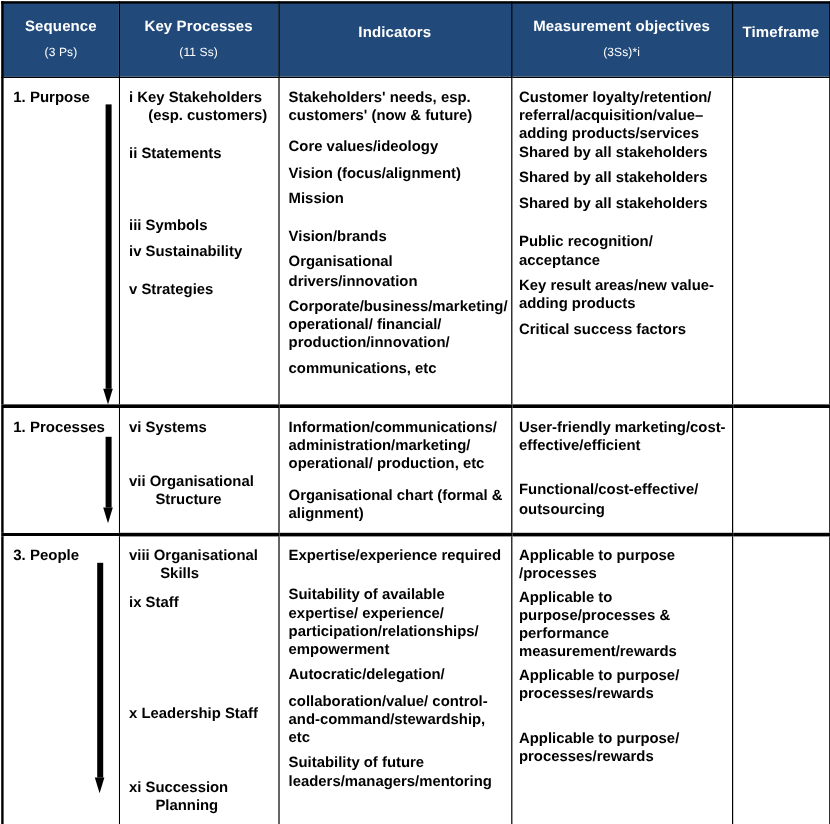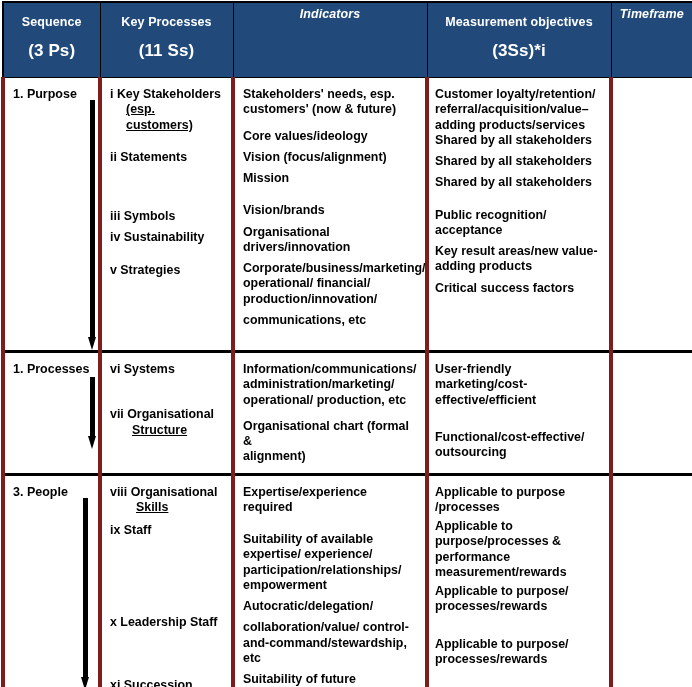--- a/index.html
+++ b/index.html
@@ -39,39 +39,38 @@
     font-weight: bold;
     text-align: center;
     vertical-align: middle;
     padding: 8px 4px 10px 4px;
     border: 1px solid #000000;
     line-height: 1.9;
     letter-spacing: 0.1px;
   }
   thead th .sub {
     display: block;
-    font-size: 17px;
-    font-weight: bold;
+    font-size: 10px;
+    font-weight: normal;
   }
   thead th.one-line {
-    padding-top: 0;
+    padding-top: 13px;
     vertical-align: top;
-    font-style: italic;
   }
 
   
   col.c-seq   { width: 97px; }
   col.c-key   { width: 133px; }
   col.c-ind   { width: 194px; }
   col.c-meas  { width: 184px; }
   col.c-time  { width: 82px; }
 
   
   tbody td {
-    border-left: 4px solid #7f1d1d;
+    border-left: 1px solid #7f1d1d;
     border-right: 1px solid #000000;
     vertical-align: top;
     padding: 0;
     background: #ffffff;
   }
   tr.section > td {
     border-top: 3px solid #000000;
   }
   tr.section.first > td {
     border-top: 1px solid #000000;
@@ -123,21 +122,20 @@
     padding-right: 4px;
   }
   .keyitem {
     font-weight: bold;
     font-size: 12.4px;
     line-height: 1.23;
   }
   .keyitem .cont {
     display: block;
     padding-left: 16px;
-    text-decoration: underline;
   }
   .line { display: block; font-weight: bold; }
   .gap-s { height: 11px; }
   .gap-m { height: 17px; }
   .gap-l { height: 22px; }
   .gap-xl { height: 30px; }
   .gap-xxl { height: 44px; }
 
   .tf-cell { background: #ffffff; }
 </style>

